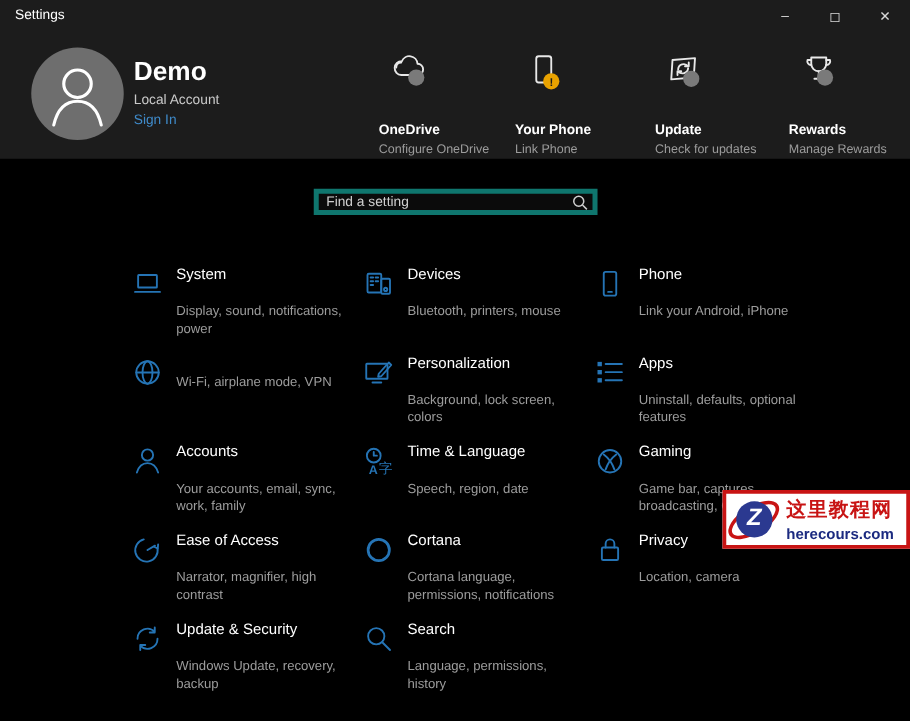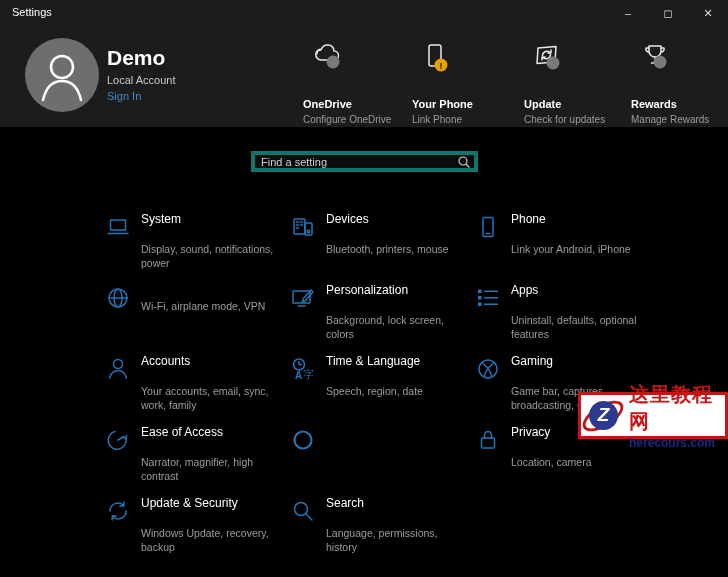--- a/index.html
+++ b/index.html
@@ -53,21 +53,21 @@
   
   .watermark { position:absolute; right:0; bottom:0; width:150px; height:47px;
     background:#fff; border:3px solid #c81414; display:flex; align-items:center; }
   .wm-logo { position:relative; width:42px; height:40px; margin-left:2px; flex:0 0 42px; }
   .wm-swoosh { position:absolute; left:-3px; top:9px; width:46px; height:22px;
     border:3px solid #c81414; border-radius:50%; transform:rotate(-32deg); }
   .wm-circle { position:absolute; left:6px; top:5px; width:29px; height:29px; border-radius:50%;
     background:#2b3990; color:#fff; font-weight:bold; font-style:italic; font-size:19px;
     display:flex; align-items:center; justify-content:center; }
   .wm-text { margin-left:4px; }
-  .wm-cn { color:#c81414; font-weight:bold; font-size:20px; letter-spacing:1px;
+  .wm-cn { color:#c81414; font-weight:bold; font-size:16px; letter-spacing:1px;
     font-family:Liberation Serif, serif; }
   .wm-url { color:#1b2a80; font-weight:bold; font-size:12px; margin-top:1px; }
 </style>
 </head>
 <body>
 
 <div id="app">
 
   <div class="header">
     <div class="titlebar">
@@ -267,20 +267,24 @@
       <div class="tile-text">
         <div class="tile-title">Ease of Access</div>
         <div class="tile-desc">Narrator, magnifier, high contrast</div>
       </div>
     </div>
 
     <div class="tile">
       <svg class="tile-icon" viewBox="0 0 26 26">
         <circle cx="13" cy="13" r="8.5" fill="none" stroke="#2574b5" stroke-width="2.2"></circle>
       </svg>
+      <div class="tile-text">
+        <div class="tile-title">Cortana</div>
+        <div class="tile-desc">Cortana language, permissions, notifications</div>
+      </div>
     </div>
 
     <div class="tile">
       <svg class="tile-icon" viewBox="0 0 26 26">
         <rect class="bl" x="6.5" y="11" width="13" height="10" rx="1"></rect>
         <path class="bl" d="M9.5 11 V8 a3.5 3.5 0 0 1 7 0 v3"></path>
       </svg>
       <div class="tile-text">
         <div class="tile-title">Privacy</div>
         <div class="tile-desc">Location, camera</div>

